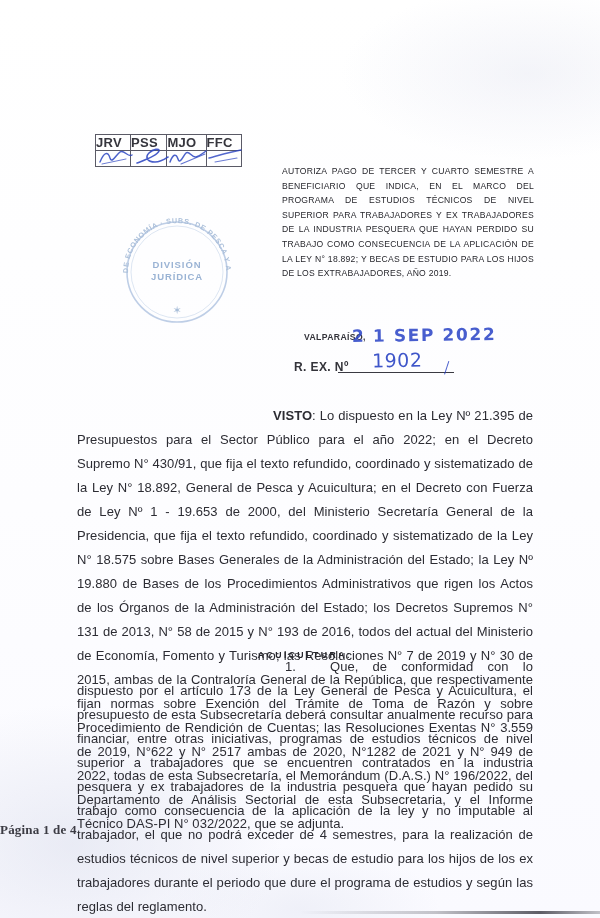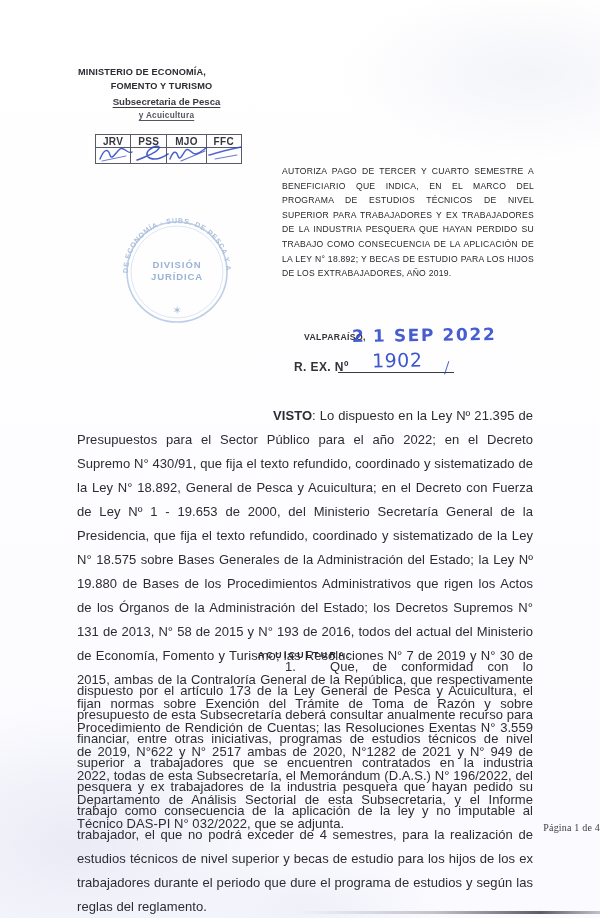--- a/index.html
+++ b/index.html
@@ -82,23 +82,22 @@
   #initials-table {
     position: absolute;
     left: 95px;
     top: 134px;
     width: 147px;
     border-collapse: collapse;
   }
   #initials-table td {
     border: 1px solid #5a5a66;
     height: 13px;
-    text-align: center;
     vertical-align: middle;
-    font-size: 10px;
+    font-size: 13px;
     font-weight: bold;
     color: #35353d;
     letter-spacing: 0.3px;
     padding: 0;
     position: relative;
   }
   #initials-table tr.sig-row td { height: 16px; border-top: 1px solid #5a5a66; }
   .sig-mark {
     position: absolute;
     left: 0; right: 0; top: -5px;
@@ -221,40 +220,35 @@
   }
   #cons-par { top: 655px; }
   #cons-par .num { padding-left: 208px; font-weight: normal; }
   #cons-par .num-gap { display: inline-block; width: 34px; }
 
   #footer {
     position: absolute;
     left: 0;
     right: 0;
     top: 822px;
-    text-align: right;
+    text-align: left;
     font-family: "Liberation Serif", serif;
-    font-size: 10px;
+    font-size: 13px;
     color: #3c3c44;
     letter-spacing: 0.2px;
+    font-weight: bold;
   }
 </style>
 </head>
 <body>
 
 <div id="page">
 
   <div id="scan-tint"></div>
 
-  <div id="header-block">
-    <div class="hdr-line1">MINISTERIO DE ECONOMÍA,</div>
-    <div class="hdr-line2">FOMENTO Y TURISMO</div>
-    <span class="hdr-line3">Subsecretaria de Pesca</span>
-    <span class="hdr-line4">y Acuicultura</span>
-  </div>
 
   <table id="initials-table">
     <tbody>
         <tr>
       <td>JRV</td>
       <td>PSS</td>
       <td>MJO</td>
       <td>FFC</td>
     </tr>
     <tr class="sig-row">

